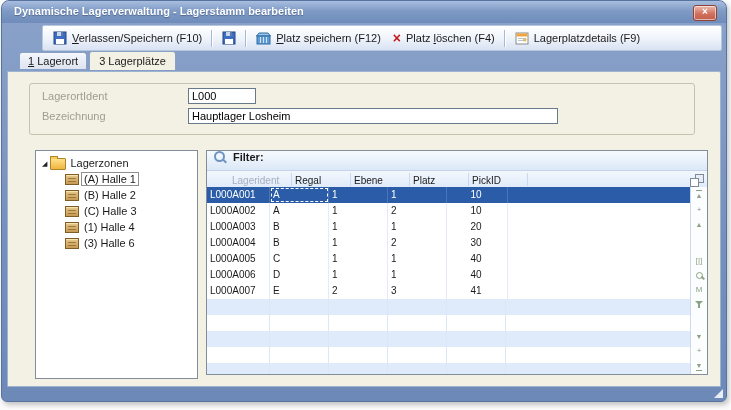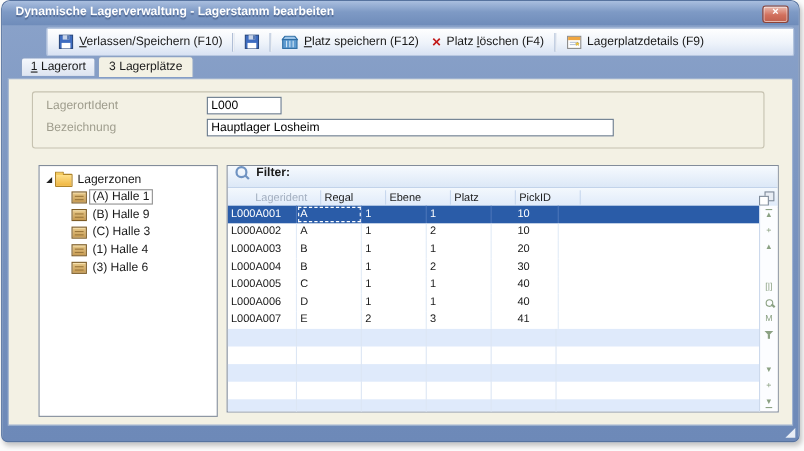--- a/index.html
+++ b/index.html
@@ -212,21 +212,21 @@
           <span class="twisty">◢</span>
           <span class="folder"></span>
           <span>Lagerzonen</span>
         </div>
         <div class="trow child">
           <span class="crate"></span>
           <span class="tfocus">(A) Halle 1</span>
         </div>
         <div class="trow child">
           <span class="crate"></span>
-          <span>(B) Halle 9</span>
+          <span>(B) Halle 2</span>
         </div>
         <div class="trow child">
           <span class="crate"></span>
           <span>(C) Halle 3</span>
         </div>
         <div class="trow child">
           <span class="crate"></span>
           <span>(1) Halle 4</span>
         </div>
         <div class="trow child">

